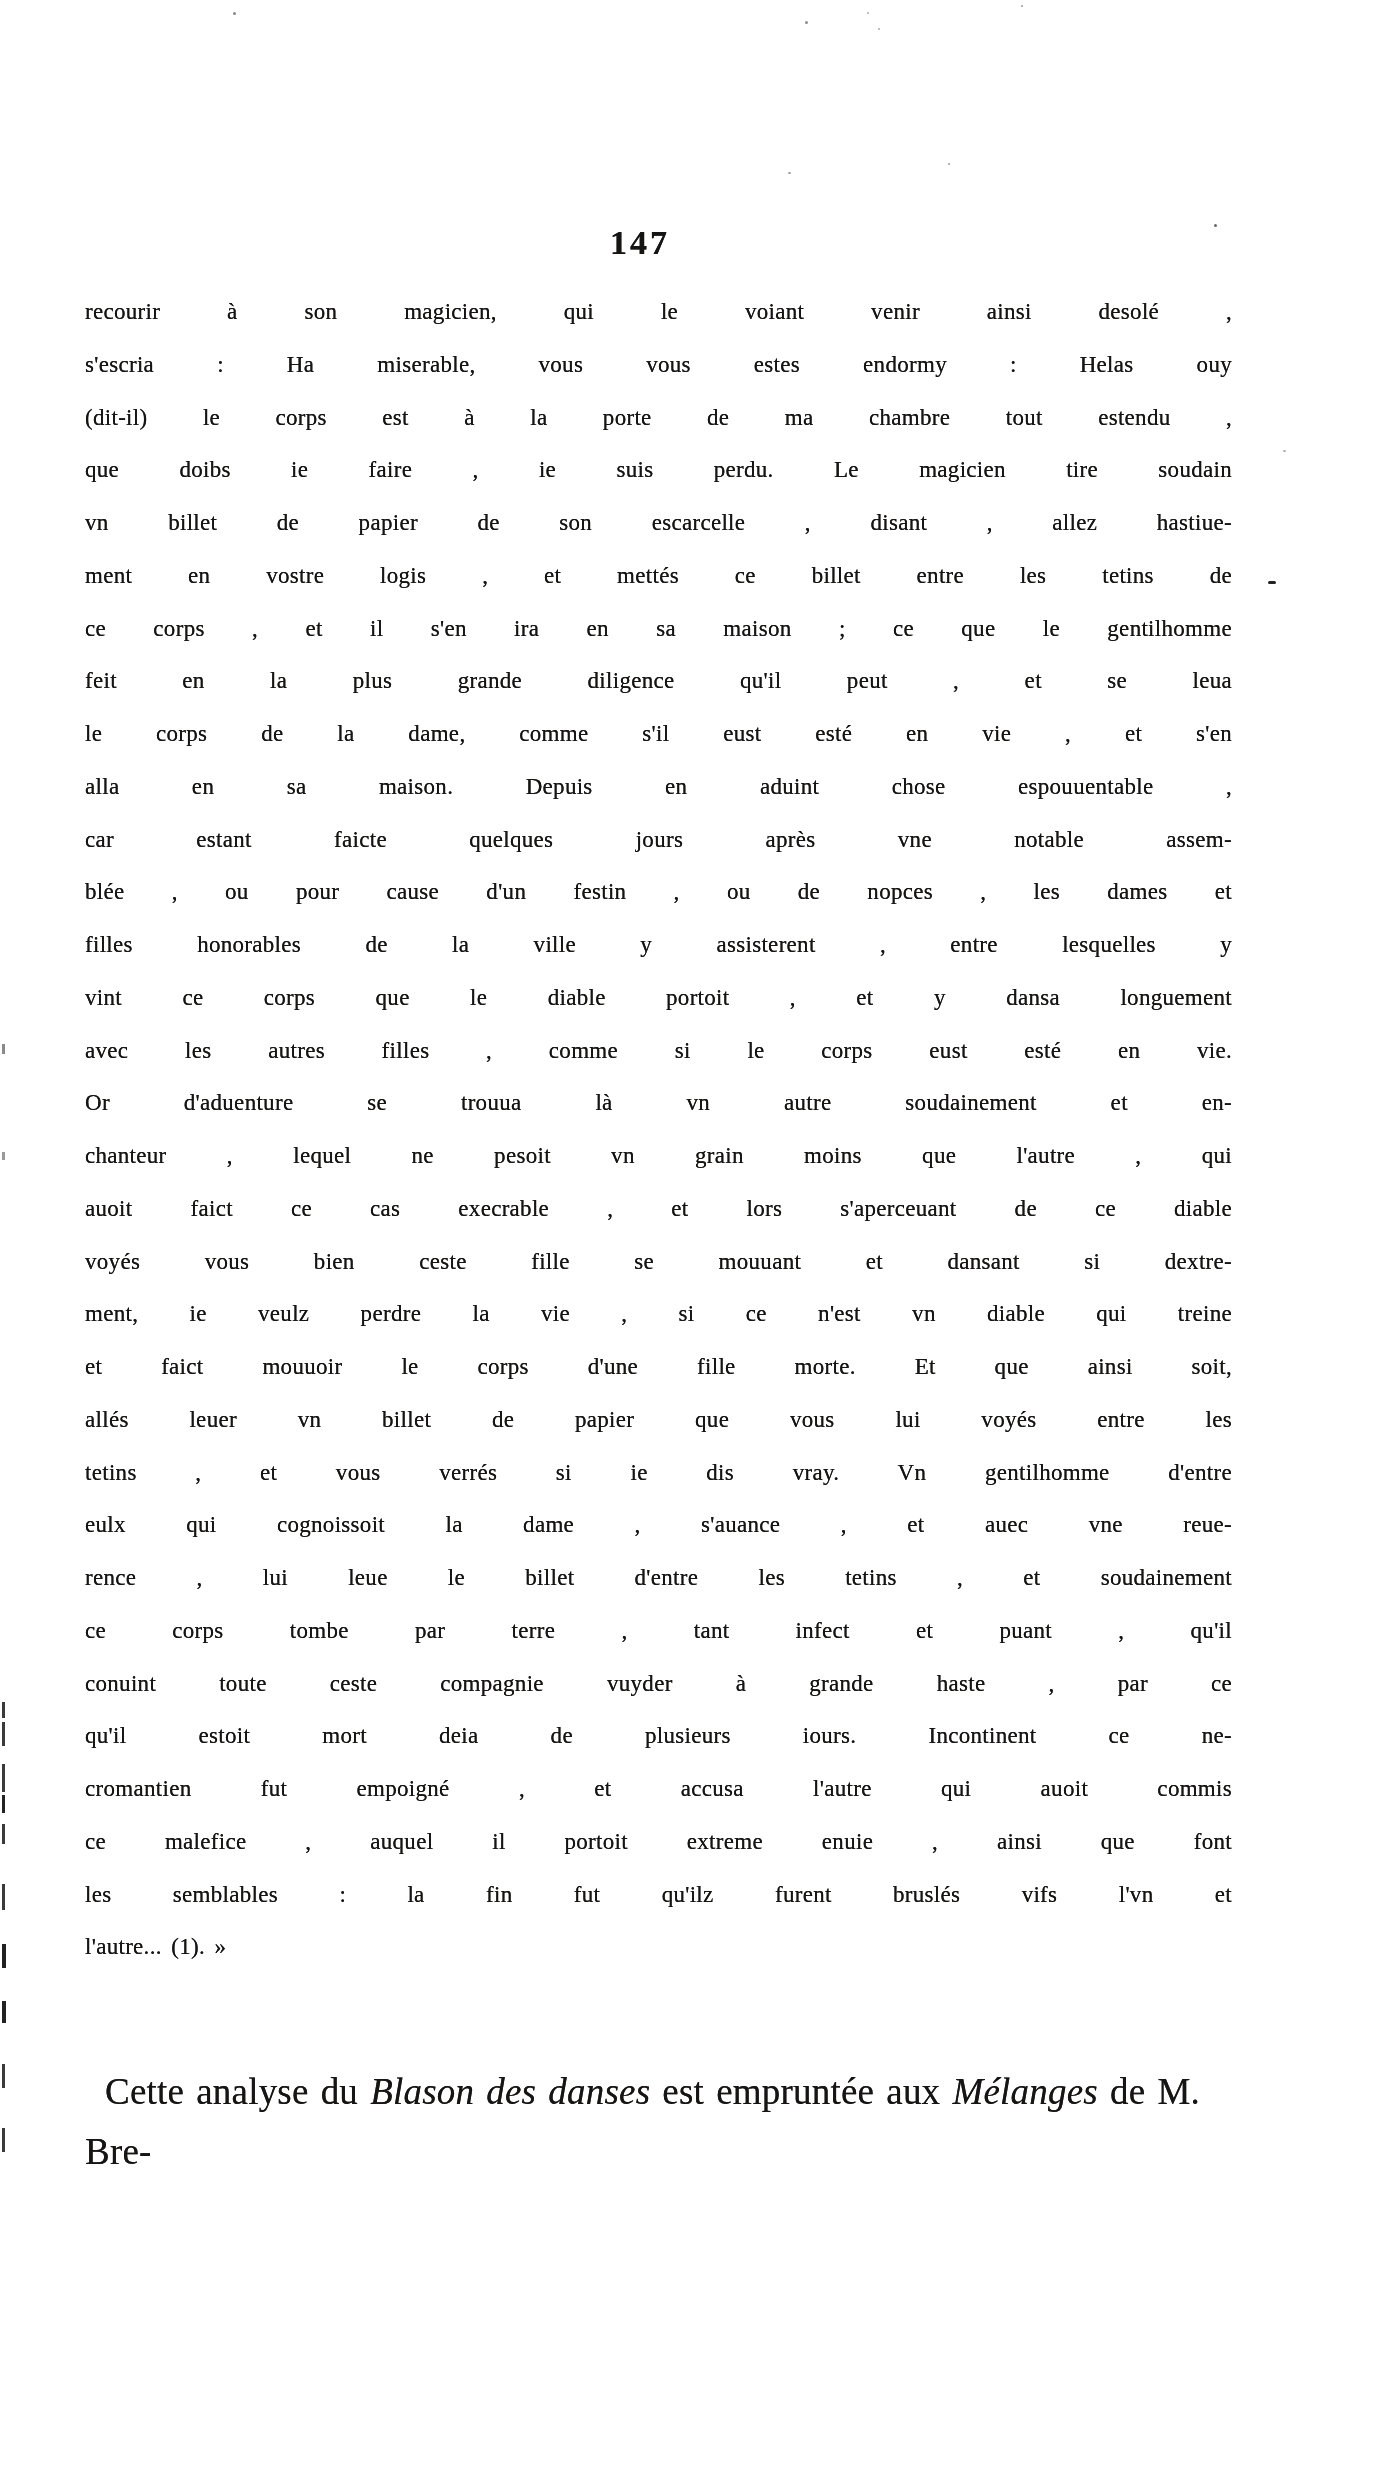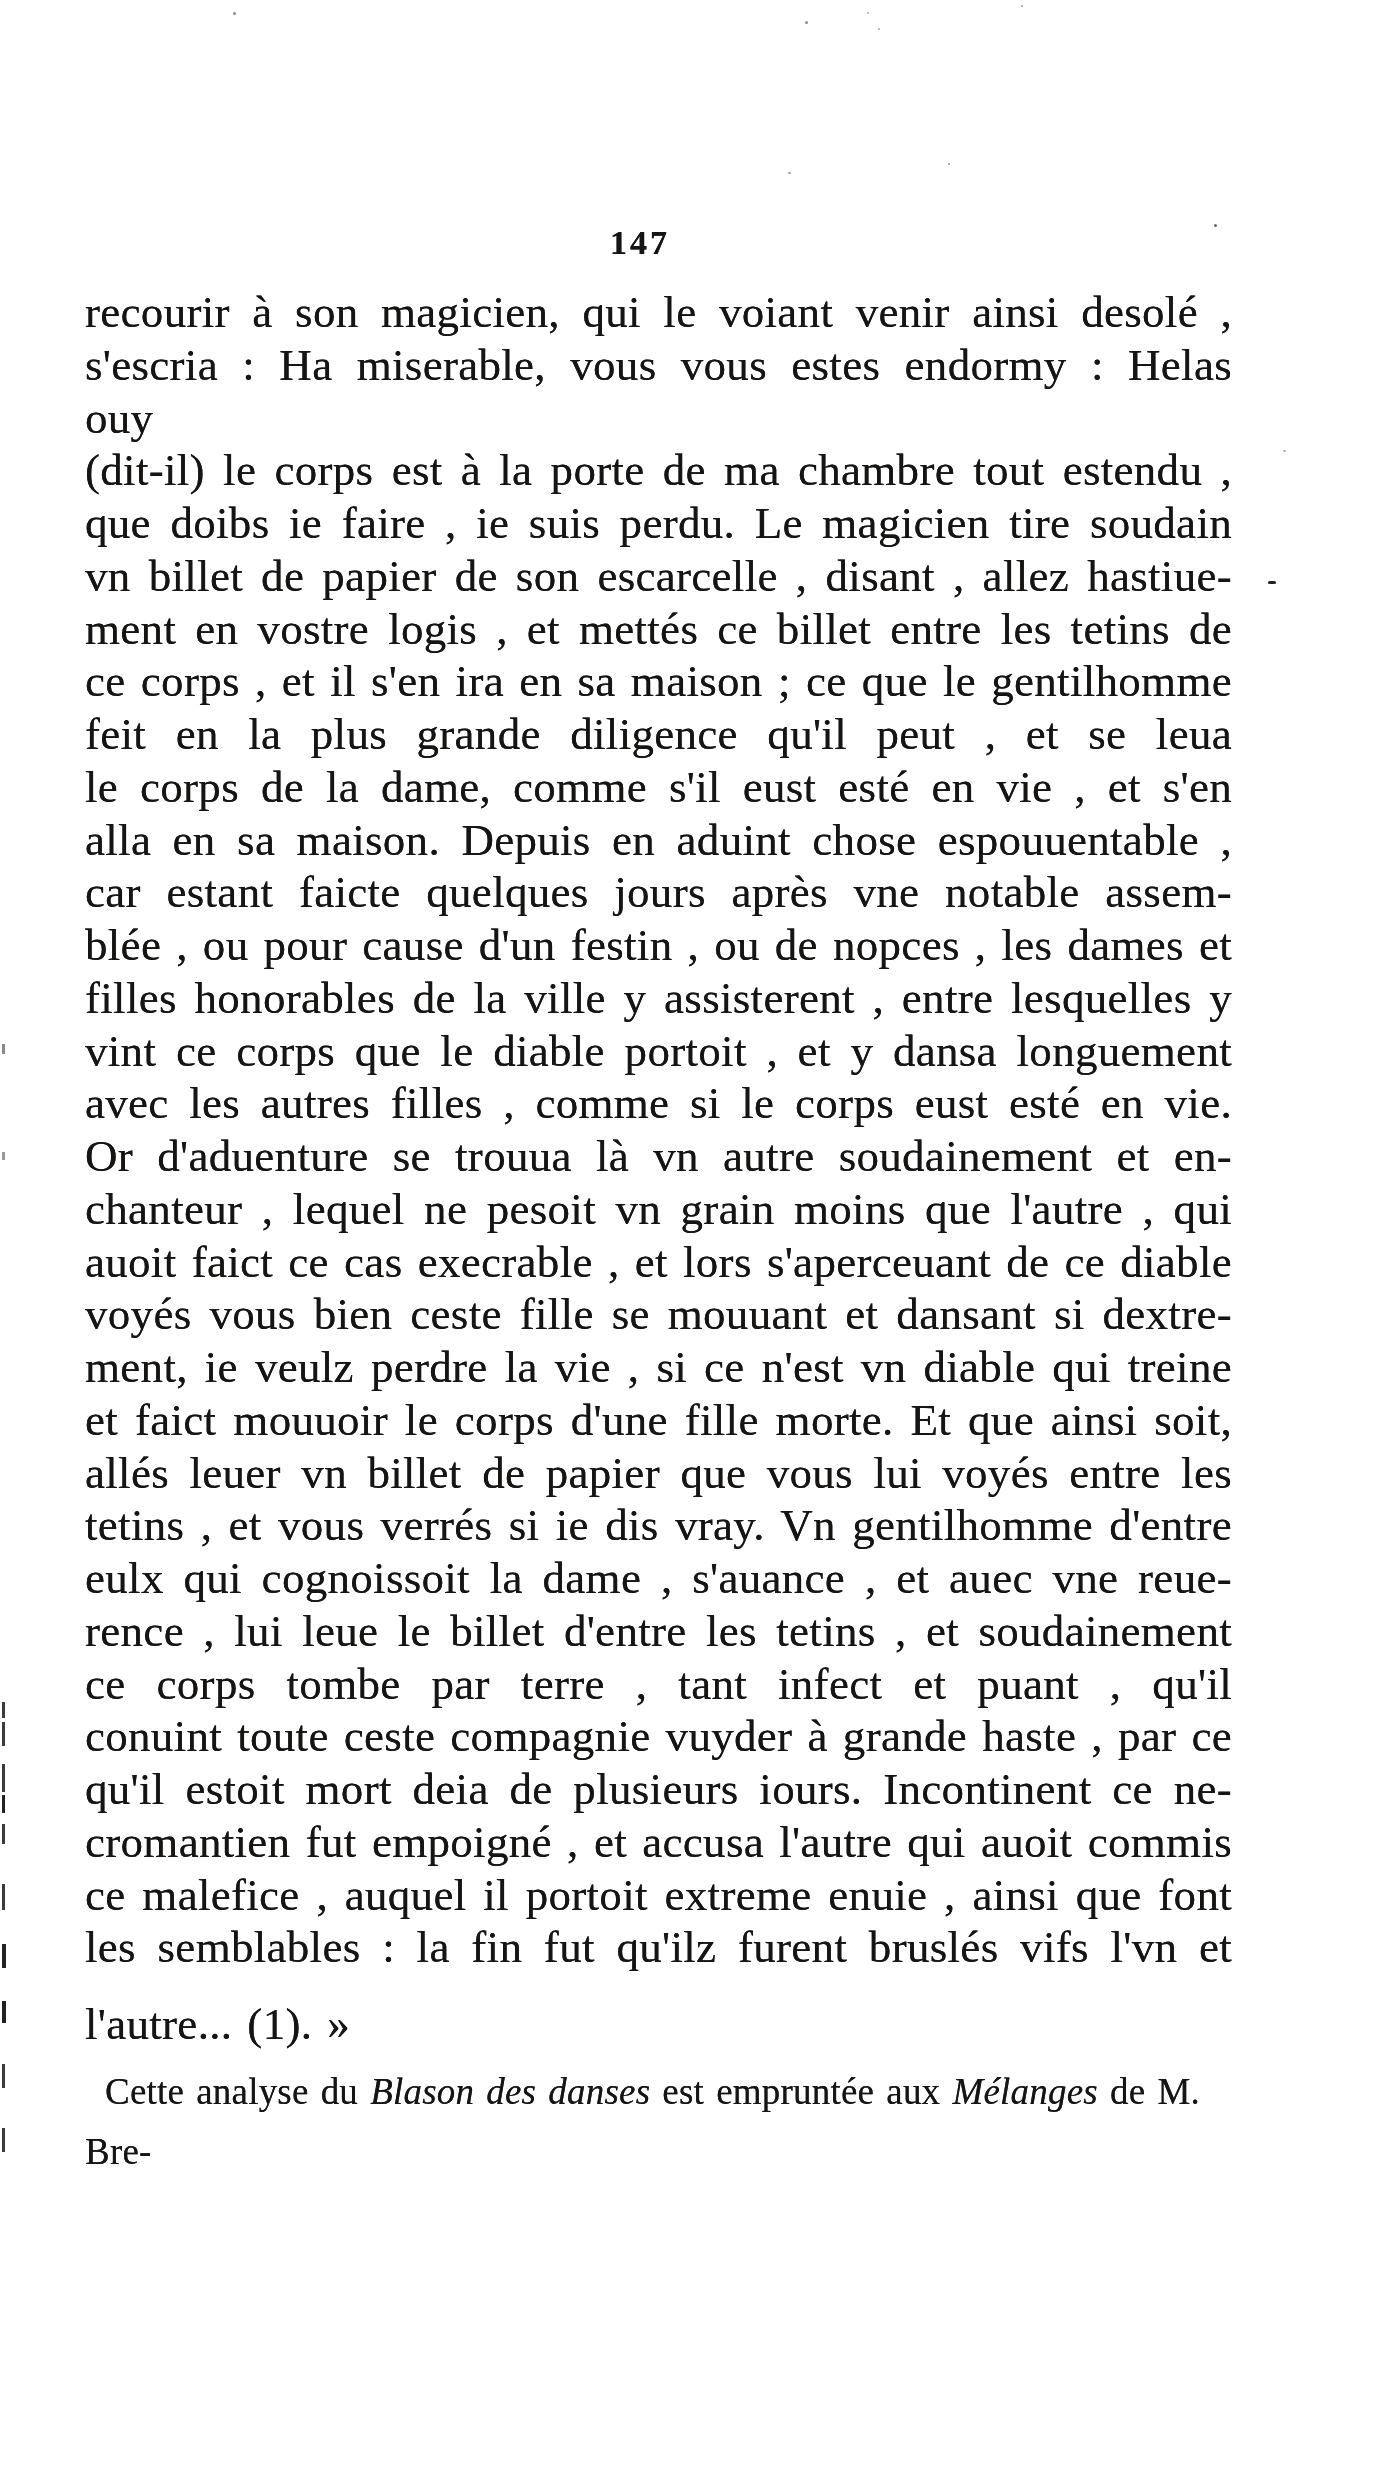--- a/index.html
+++ b/index.html
@@ -21,34 +21,33 @@
     font-size: 34px;
     letter-spacing: 3px;
     font-weight: 700;
     text-shadow: 0 0 0.5px rgba(0,0,0,0.8);
   }
   .bodytext {
     position: absolute;
     top: 286px;
     left: 85px;
     width: 1147px;
-    font-size: 45px;
+    font-size: 23px;
     line-height: 52.75px;
     word-spacing: 3.5px;
     letter-spacing: 0.3px;
     text-shadow: 0 0 0.6px rgba(0,0,0,0.85);
   }
   .line {
     text-align: justify;
     text-align-last: justify;
     white-space: normal;
   }
   .line.last {
     text-align-last: left;
-    margin-top: 24px;
   }
   .footnote {
     position: absolute;
     top: 2062px;
     left: 85px;
     width: 1115px;
     font-size: 37px;
     line-height: 60px;
     word-spacing: 2px;
     letter-spacing: 0.2px;

